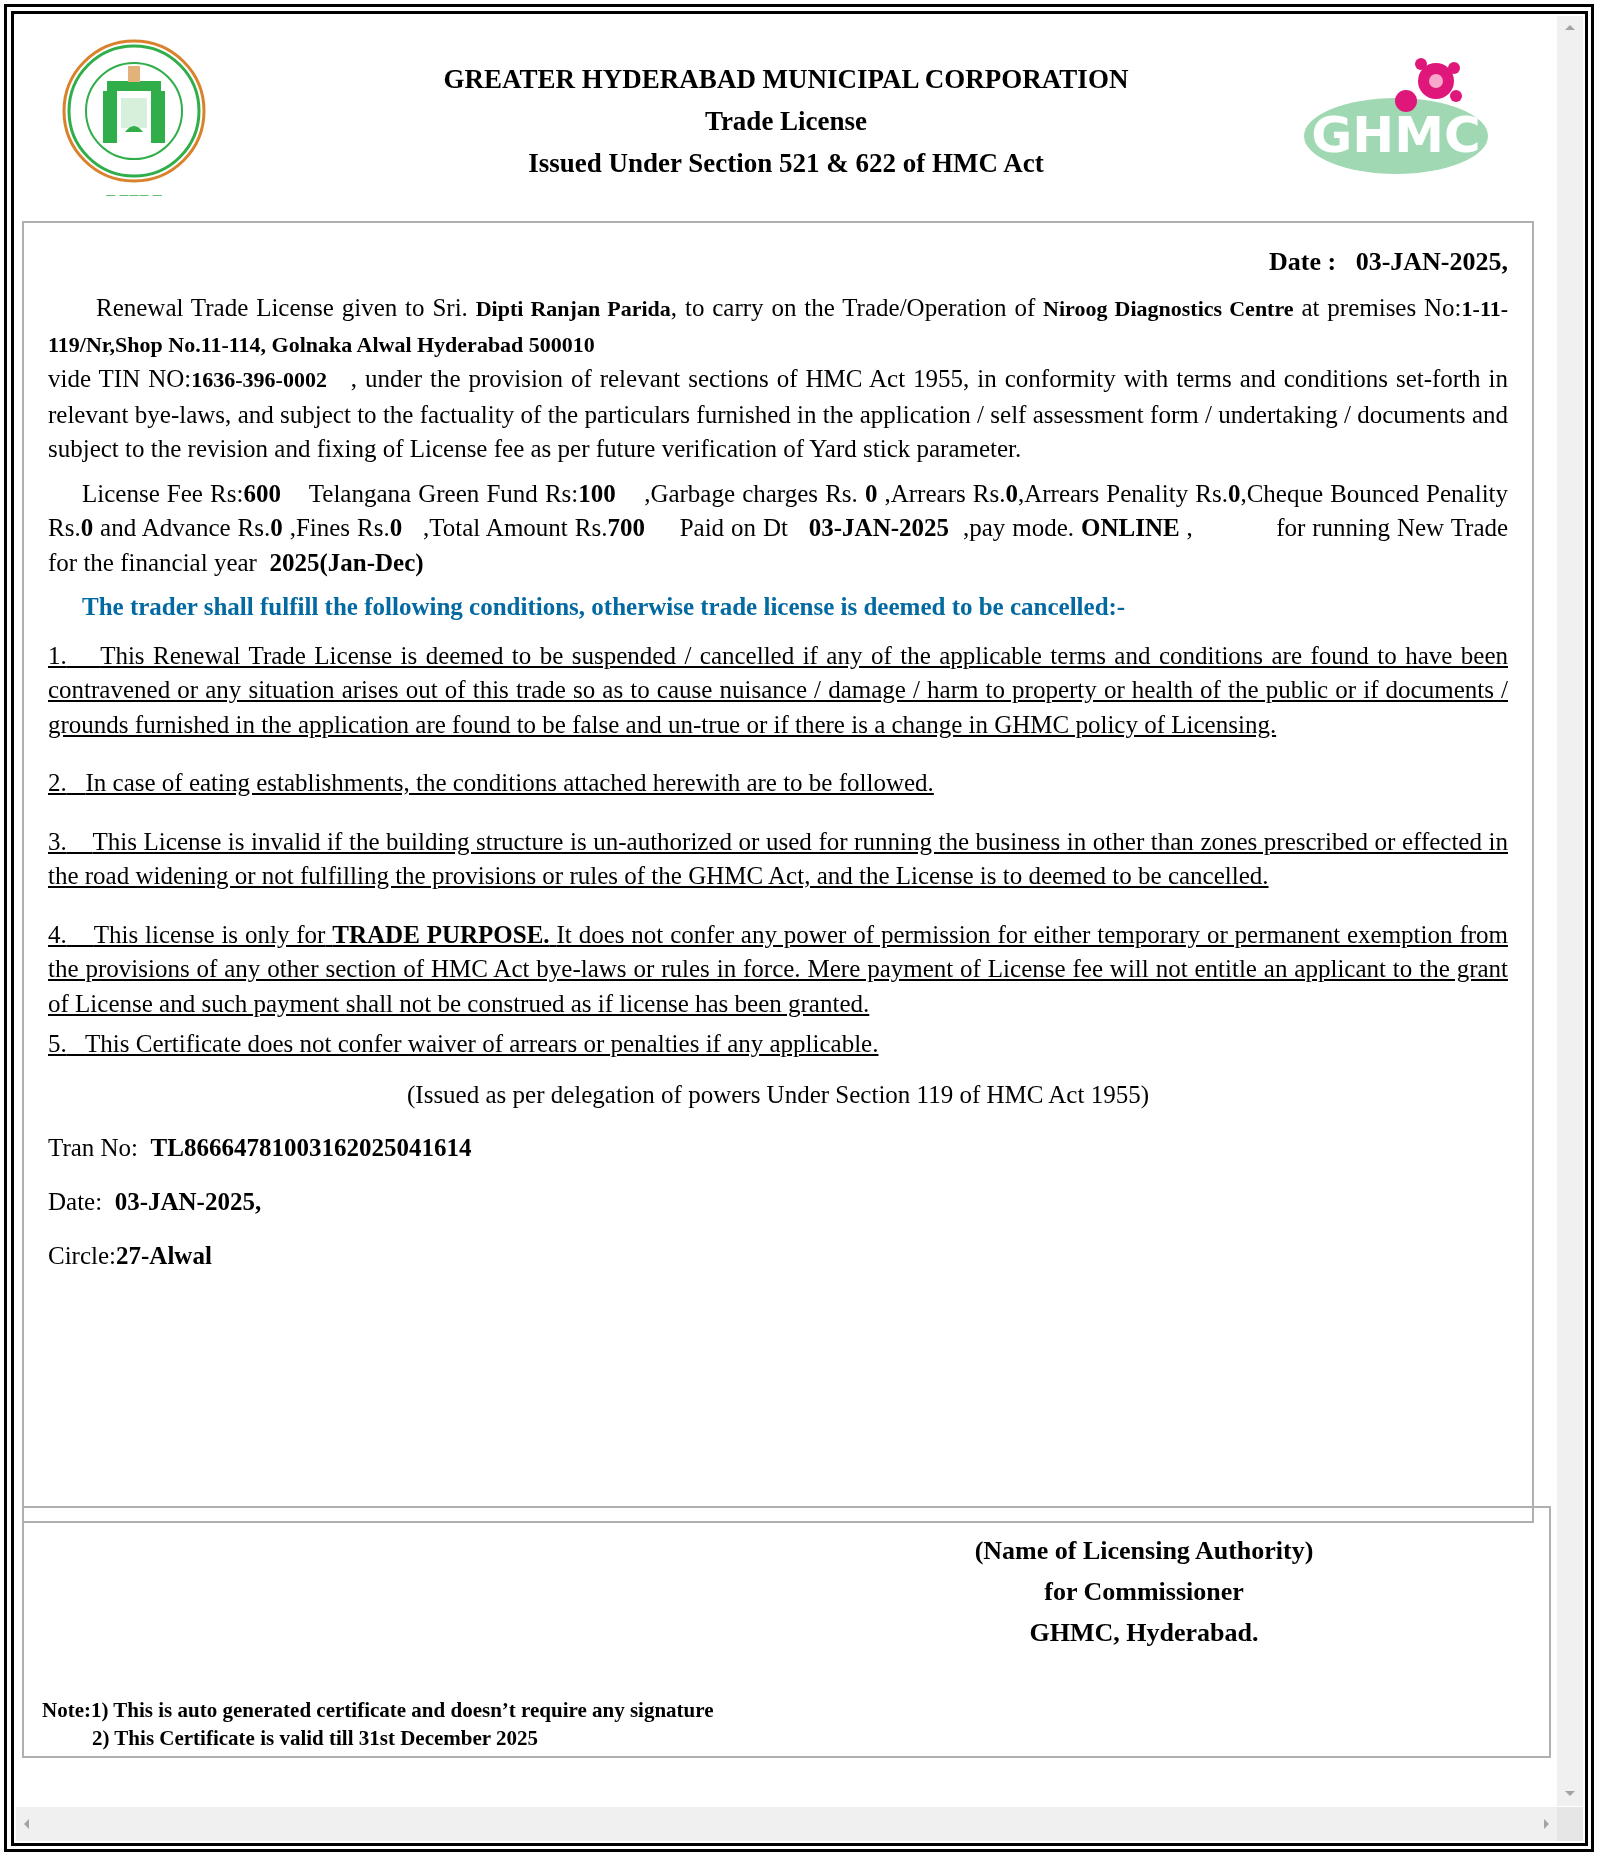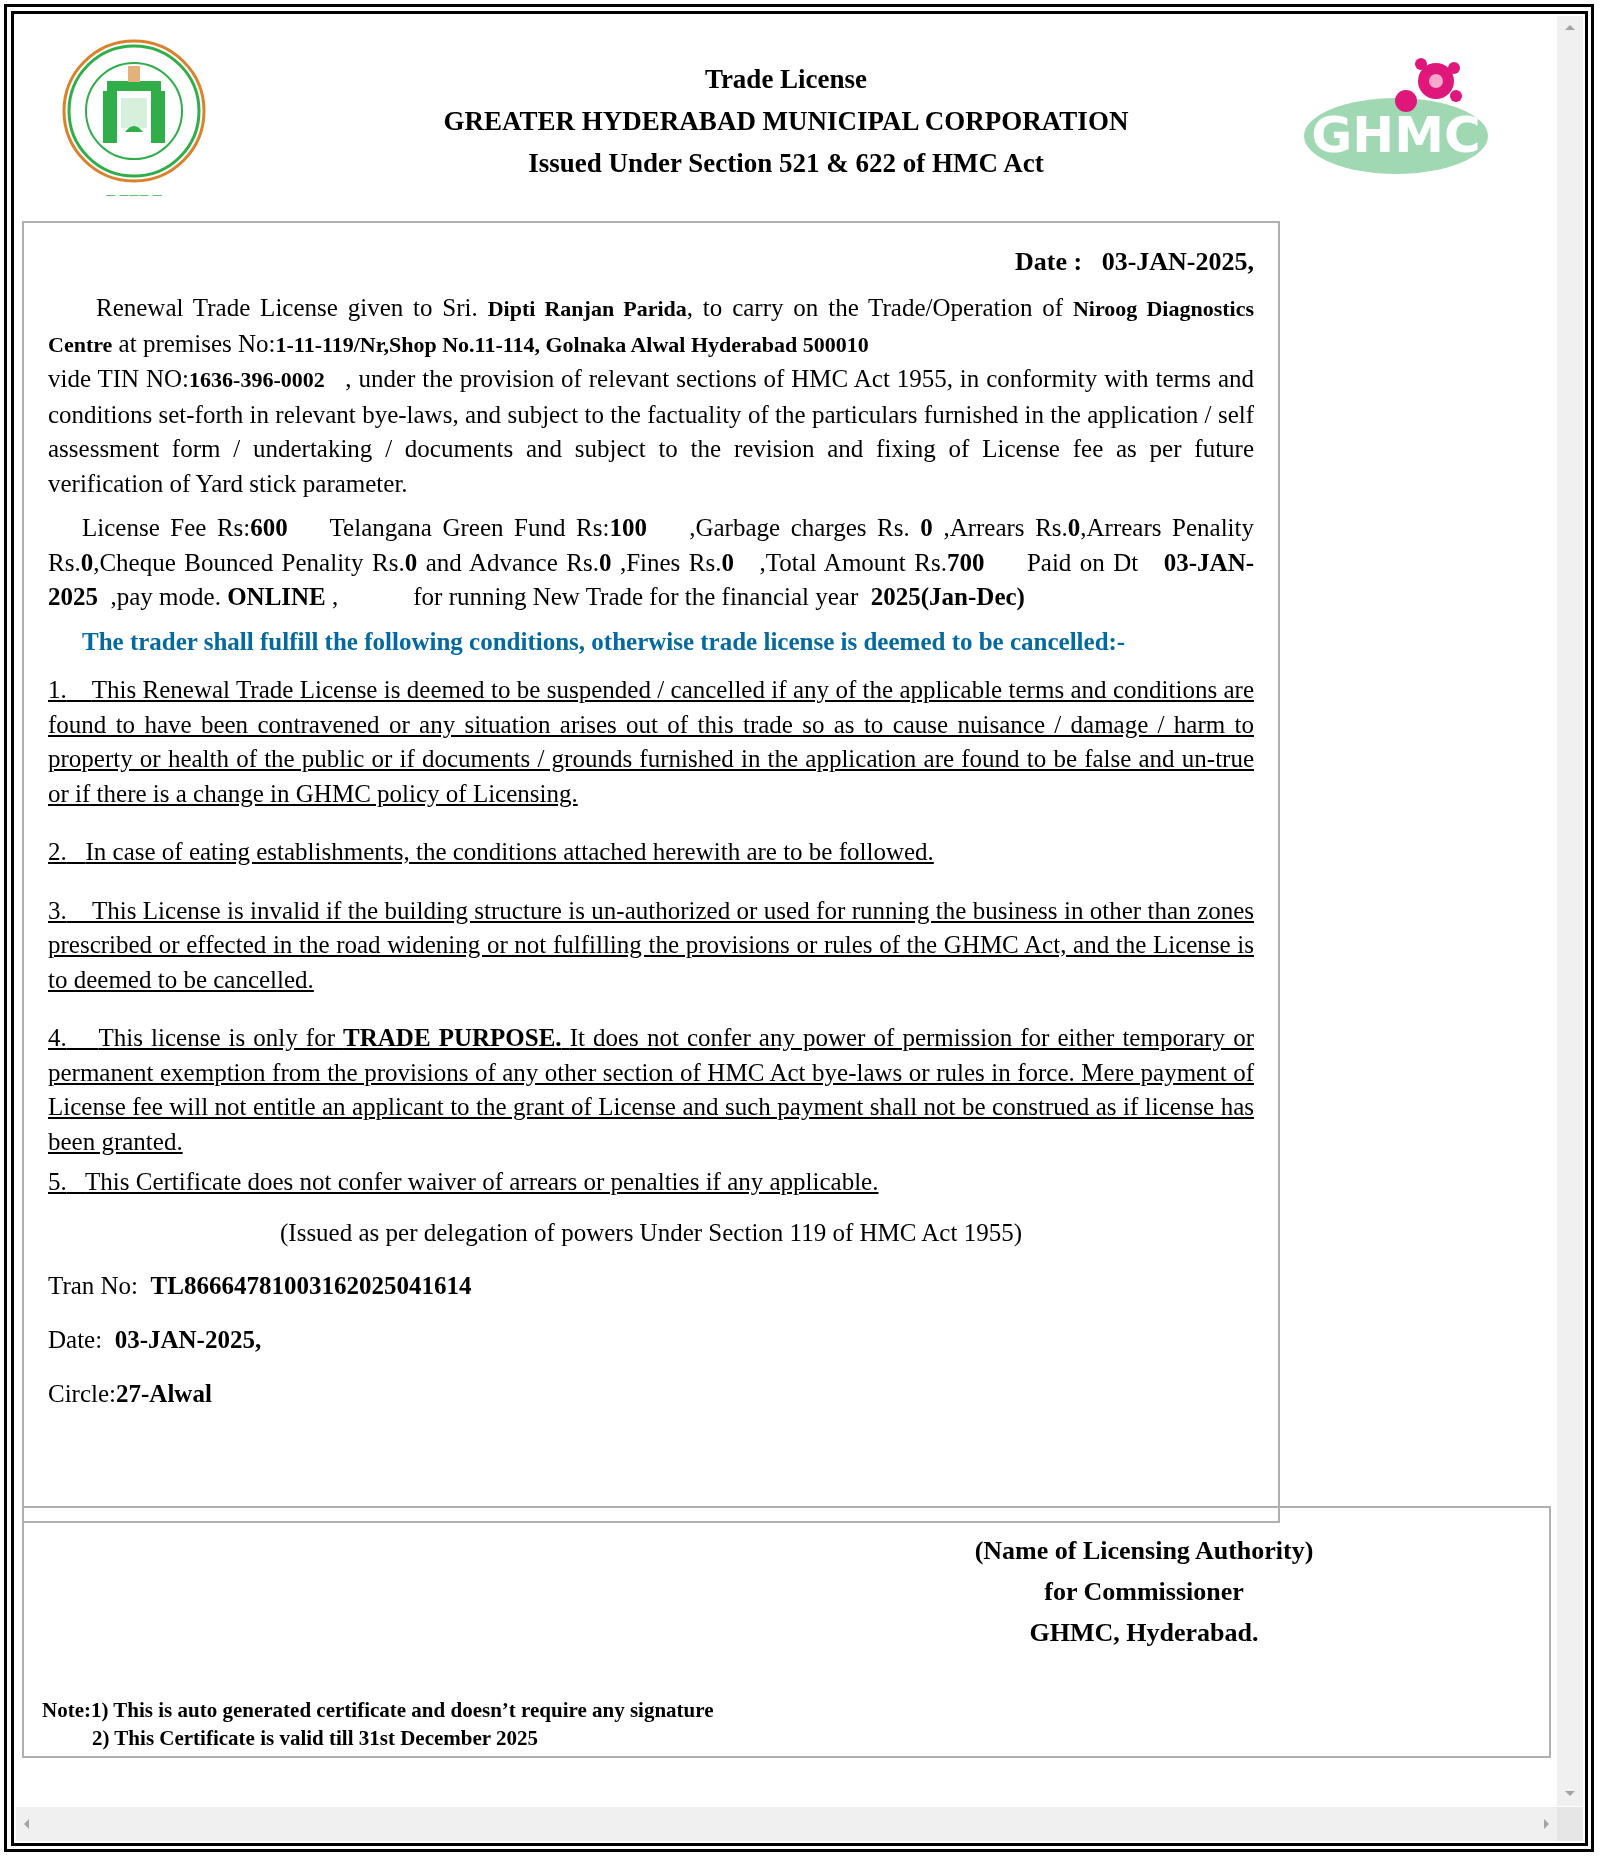--- a/index.html
+++ b/index.html
@@ -20,21 +20,21 @@
     .arrow.right { right: 8px; top: 12px; border-top: 5px solid transparent; border-bottom: 5px solid transparent; border-left: 5px solid #a3a3a3; }
 
     
     .header { position: absolute; left: 0; top: 0; width: 1541px; height: 205px; }
     .emblem { position: absolute; left: 43px; top: 20px; width: 150px; height: 170px; }
     .ghmc-logo { position: absolute; left: 1270px; top: 30px; width: 230px; height: 140px; }
     .titles { position: absolute; left: 300px; top: 42px; width: 940px; text-align: center; font-weight: bold; }
     .titles div { font-size: 27px; line-height: 42px; }
 
     
-    .mainbox { position: absolute; left: 6px; top: 205px; width: 1258px; height: 1302px; border: 2px solid #b0b0b0; box-sizing: border-box; }
+    .mainbox { position: absolute; left: 6px; top: 205px; width: 1512px; height: 1302px; border: 2px solid #b0b0b0; box-sizing: border-box; }
     .content { position: absolute; left: 24px; right: 24px; top: 0; font-size: 25px; line-height: 34.5px; text-align: justify; }
     .date-top { text-align: right; font-weight: bold; margin-top: 22px; font-size: 26px; line-height: 34px; }
     .p1 { margin-top: 12px; }
     .p1 .indent { display: inline-block; width: 48px; }
     .b { font-weight: bold; }
     .bs { font-weight: bold; font-size: 22px; }
     .p2 { margin-top: 10px; }
     .red { color: #0369a1; font-weight: bold; margin-top: 10px; padding-left: 34px; text-align: left; }
     .cond { margin-top: 14px; text-decoration: underline; }
     .cond.gap { margin-top: 24px; }
@@ -67,22 +67,22 @@
         <rect x="48" y="45" width="54" height="10" fill="#2fae4a"></rect>
         <rect x="44" y="55" width="14" height="52" fill="#2fae4a"></rect>
         <rect x="92" y="55" width="14" height="52" fill="#2fae4a"></rect>
         <rect x="62" y="62" width="26" height="30" fill="#d7f0dc"></rect>
         <rect x="69" y="30" width="12" height="16" fill="#e3b27a"></rect>
         <path d="M66 96 Q75 84 84 96 Z" fill="#2fae4a"></path>
         <text x="75" y="162" font-size="10" fill="#2fae4a" text-anchor="middle" font-family="DejaVu Sans, sans-serif">— ——— —</text>
       </svg>
     </div>
     <div class="titles">
+      <div>GREATER HYDERABAD MUNICIPAL CORPORATION</div>
       <div>Trade License</div>
-      <div>GREATER HYDERABAD MUNICIPAL CORPORATION</div>
       <div>Issued Under Section 521 &amp; 622 of HMC Act</div>
     </div>
     <div class="ghmc-logo">
       <svg width="230" height="140" viewBox="0 0 230 140">
         <ellipse cx="110" cy="90" rx="92" ry="38" fill="#9fd8b2"></ellipse>
         <text x="110" y="106" font-size="50" font-weight="bold" fill="#ffffff" text-anchor="middle" font-family="DejaVu Sans, sans-serif">GHMC</text>
         <g fill="#e0177a">
           <circle cx="150" cy="35" r="18"></circle>
           <circle cx="120" cy="55" r="11"></circle>
           <circle cx="168" cy="22" r="6"></circle>

